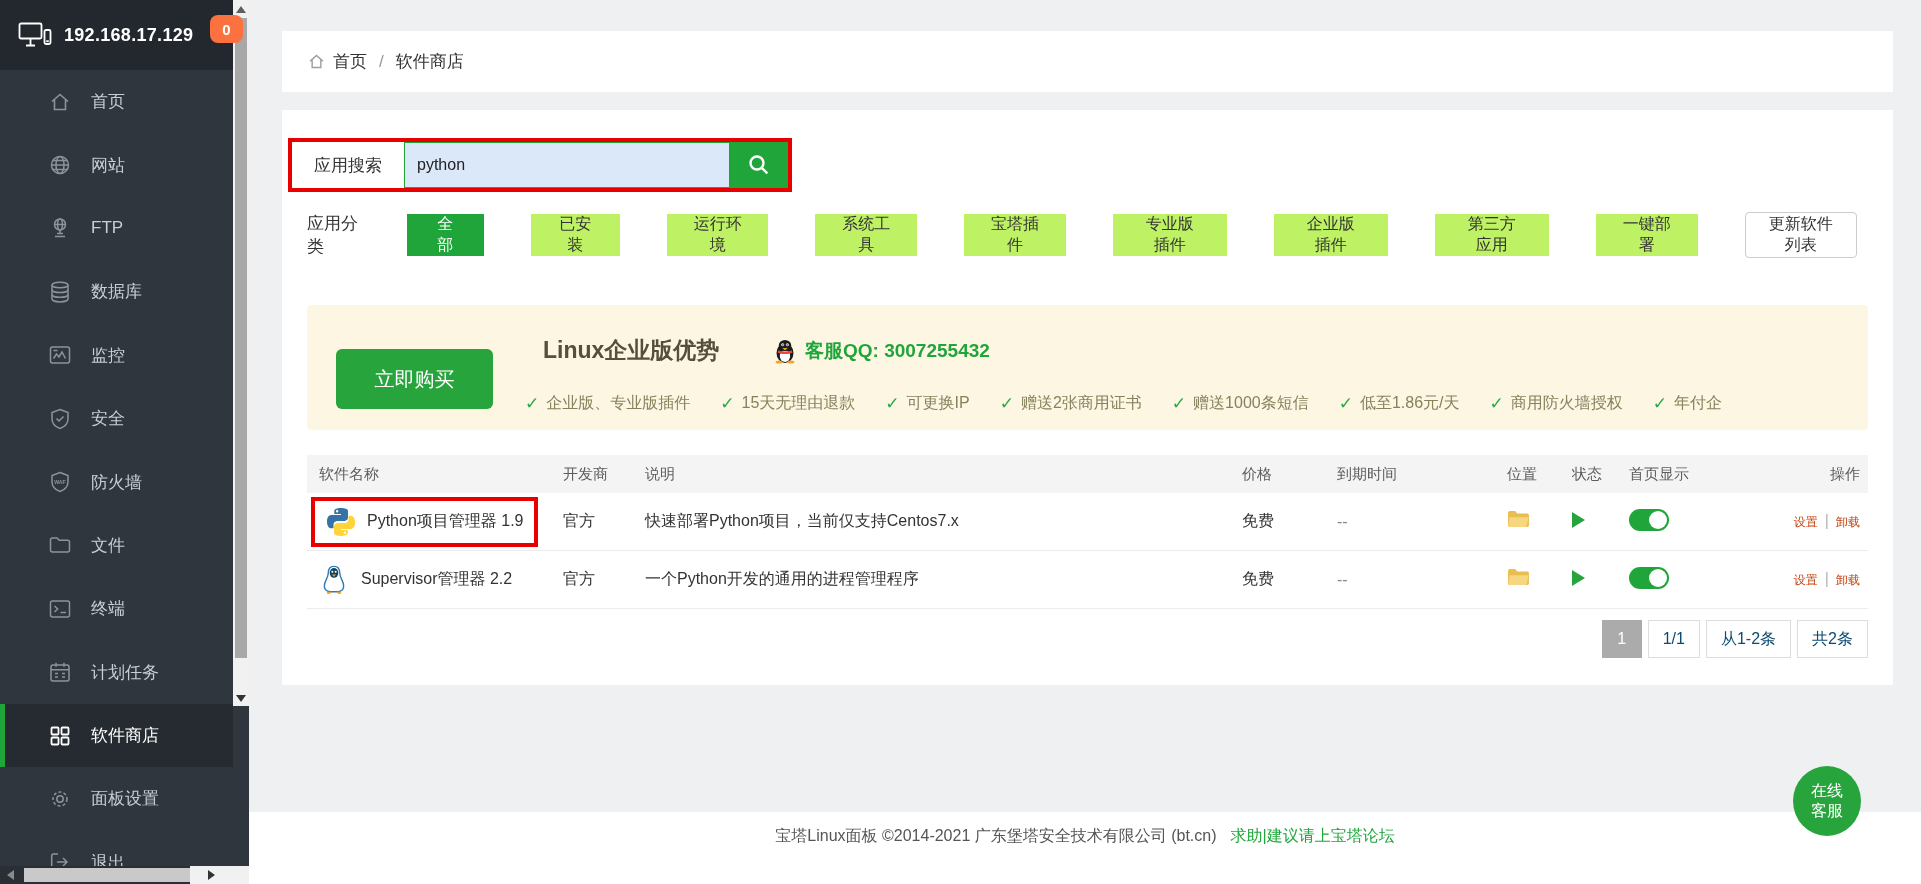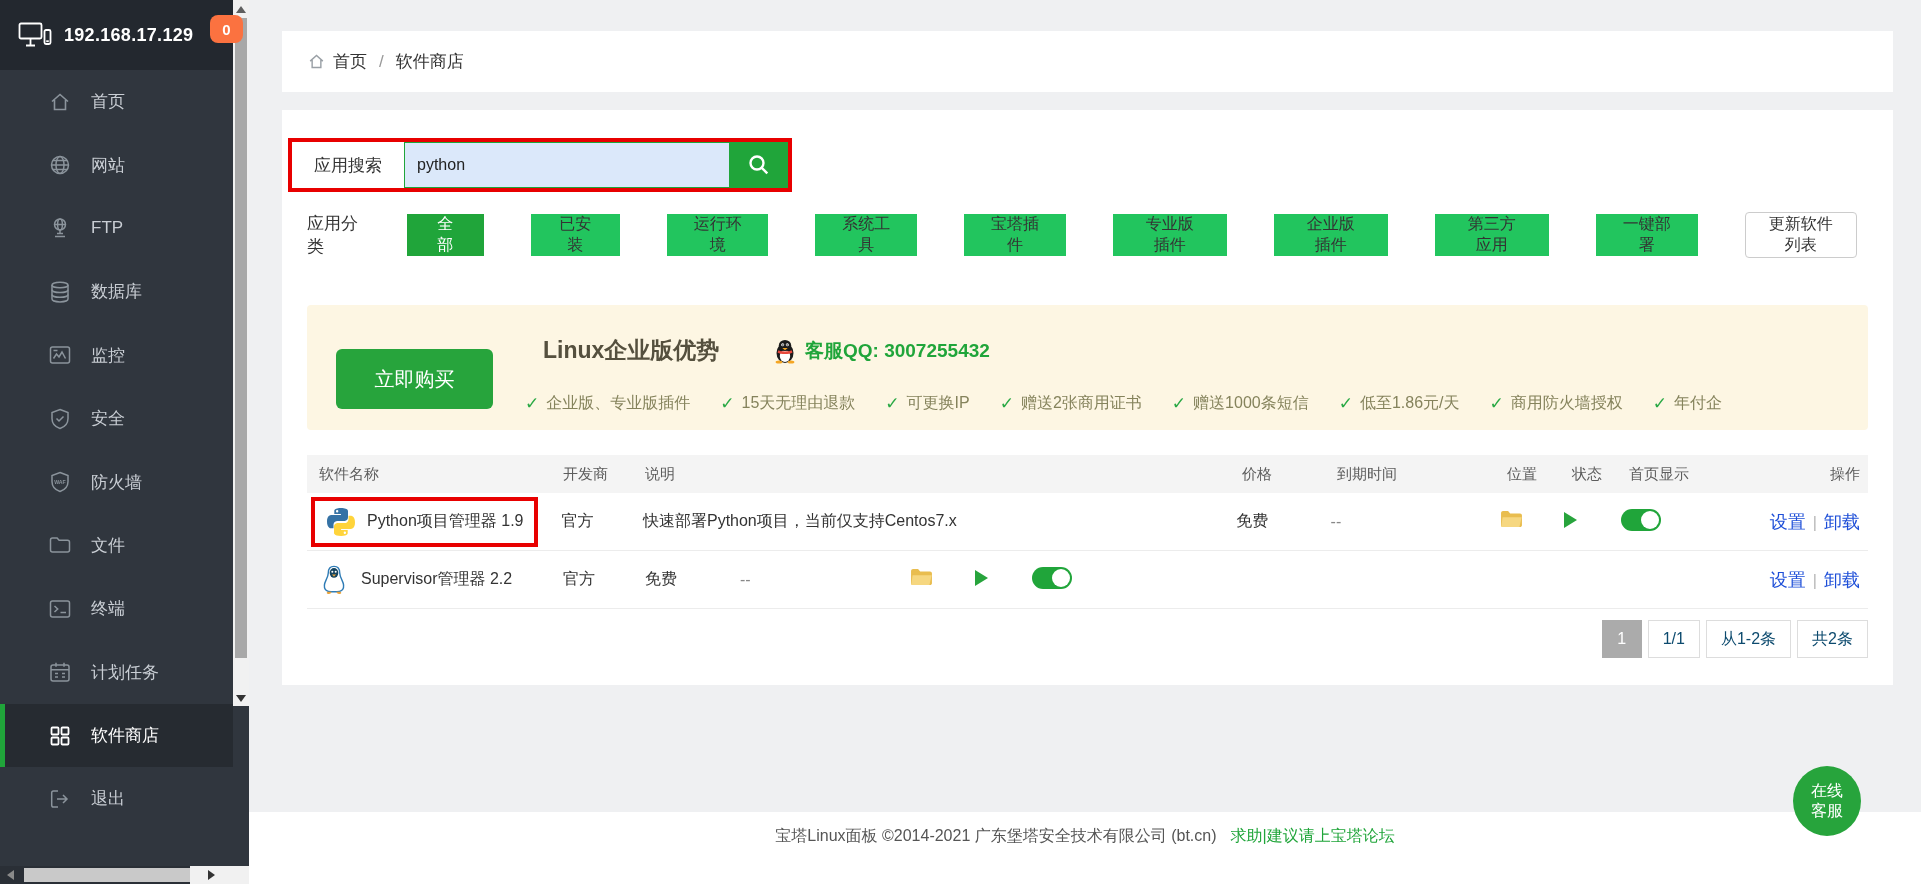--- a/index.html
+++ b/index.html
@@ -57,21 +57,21 @@
     display:flex; align-items:center; background:#fff; }
   .search-label { font-size:17px; color:#333; padding:0 22px; }
   .search-input { width:326px; height:46px; background:#dbe8fa; border:1px solid #20a53a;
     font-size:16px; color:#222; padding-left:12px; outline:none; }
   .search-btn { width:58px; height:46px; background:#20a53a; border:none; display:flex;
     align-items:center; justify-content:center; cursor:pointer; }
 
   
   .cat-row { position:absolute; left:25px; top:102px; width:1568px; display:flex; align-items:center;gap:11px; }
   .cat-label { font-size:17px; color:#333; margin-right:36px; }
-  .cat-btn { height:42px; padding:0 26px; background:#22c55e; border:none; font-size:16px; color:#333;
+  .cat-btn { height:42px; padding:0 26px; background:#bef264; border:none; font-size:16px; color:#333;
     margin-right:36px; cursor:pointer; display:flex; align-items:center; }
   .cat-btn.active { background:#20a53a; color:#fff; }
   .update-btn { margin-left:auto; margin-right:18px; height:46px; padding:0 18px; background:#fff;
     border:1px solid #ccc; border-radius:4px; font-size:16px; color:#333; cursor:pointer; }
 
   
   .banner { position:absolute; left:25px; top:195px; width:1561px; height:125px; background:#fdf6e3;
     border-radius:4px; overflow:hidden; }
   .buy-btn { position:absolute; left:29px; top:44px; width:157px; height:60px; background:#27a43c;
     border:none; border-radius:6px; color:#fff; font-size:20px; cursor:pointer; }
@@ -102,21 +102,21 @@
   .name-wrap.redbox { border:4px solid #e80000; padding:5px 10px; margin-left:-8px; }
   .app-icon { width:32px; height:32px; margin-right:10px; flex:none; }
   .dim { color:#888; }
   .folder-ic { display:inline-block; }
   .play-ic { width:0; height:0; border-left:13px solid #27a43c; border-top:8px solid transparent;
     border-bottom:8px solid transparent; display:inline-block; cursor:pointer; }
   .toggle { position:relative; width:40px; height:22px; background:#20a53a; border-radius:11px;
     display:inline-block; cursor:pointer; }
   .toggle::after { content:""; position:absolute; right:2px; top:2px; width:18px; height:18px;
     background:#fff; border-radius:50%; }
-  .op-link { color:#1d4ed8; cursor:pointer; font-size:18px; text-decoration:none; }
+  .op-link { color:#c2410c; cursor:pointer; font-size:12px; text-decoration:none; }
   .op-sep { color:#b5b5b5; margin:0 7px; }
 
   
   .pager { position:absolute; right:25px; top:510px; display:flex; }
   .pg { height:38px; display:flex; align-items:center; justify-content:center; font-size:16px;
     background:#fff; border:1px solid #ddd; color:#0c4a6e; padding:0 14px; margin-left:6px; cursor:pointer; }
   .pg.active { background:#ababab; border-color:#ababab; color:#fff; width:40px; padding:0; margin-left:0; }
 
   
   .footer { position:absolute; left:249px; right:0; top:812px; bottom:0; background:#fff;
@@ -244,20 +244,29 @@
     <div class="m-item active">
       <span class="mi">
         <svg width="24" height="24" viewBox="0 0 24 24" fill="none" stroke="currentColor" stroke-width="1.8">
             <rect x="3.5" y="3.5" width="7" height="7" rx="1"></rect>
             <rect x="13.5" y="3.5" width="7" height="7" rx="1"></rect>
             <rect x="3.5" y="13.5" width="7" height="7" rx="1"></rect>
             <rect x="13.5" y="13.5" width="7" height="7" rx="1"></rect>
           </svg>
       </span>
         <span class="ml">软件商店</span>
+    </div>
+    <div class="m-item">
+      <span class="mi">
+        <svg width="24" height="24" viewBox="0 0 24 24" fill="none" stroke="currentColor" stroke-width="1.5">
+            <circle cx="12" cy="12" r="3.2"></circle>
+            <circle cx="12" cy="12" r="7" stroke-dasharray="3 2.2"></circle>
+          </svg>
+      </span>
+        <span class="ml">面板设置</span>
     </div>
     <div class="m-item">
       <span class="mi">
         <svg width="24" height="24" viewBox="0 0 24 24" fill="none" stroke="currentColor" stroke-width="1.5">
             <path d="M10 4H5.5c-1 0-1.8.8-1.8 1.8v12.4c0 1 .8 1.8 1.8 1.8H10M15 8l4 4-4 4M19 12H9"></path>
           </svg>
       </span>
         <span class="ml">退出</span>
     </div>
   </div>
@@ -426,20 +435,21 @@
               <circle cx="14.2" cy="8.2" r="1.1" fill="#fff"></circle>
                 <circle cx="17.8" cy="8.2" r="1.1" fill="#fff"></circle>
               <path d="M13.8 11h4.4l-2.2 2.4z" fill="#e8a33d"></path>
               <path d="M9 29.5c-1.6 1.4-.4 2.6 1.6 2.3 1.6-.2 2.8-1 2.8-2.3zM23 29.5c1.6 1.4.4 2.6-1.6 2.3-1.6-.2-2.8-1-2.8-2.3z" fill="#e8a33d"></path>
             </svg>
           </span>
           <span>Supervisor管理器 2.2</span>
         </span>
       </span>
       <span class="col-dev">官方</span>
+      <span class="col-desc">一个Python开发的通用的进程管理程序</span>
       <span class="col-price">免费</span>
       <span class="col-exp dim">--</span>
       <span class="col-loc"><span class="folder-ic">
         <svg width="23" height="19" viewBox="0 0 24 20">
               <path fill="#e9bd4f" d="M1 3.2C1 2 1.9 1 3.1 1h5.3l2.2 2.6H21c1.1 0 2 .9 2 2V16c0 1.1-.9 2-2 2H3c-1.1 0-2-.9-2-2z"></path>
               <path fill="#f6d780" d="M2.6 7.5h20.1L20.3 18H1.2z"></path>
             </svg>
       </span></span>
       <span class="col-status"><span class="play-ic"></span></span>
       <span class="col-show"><span class="toggle"></span></span>

